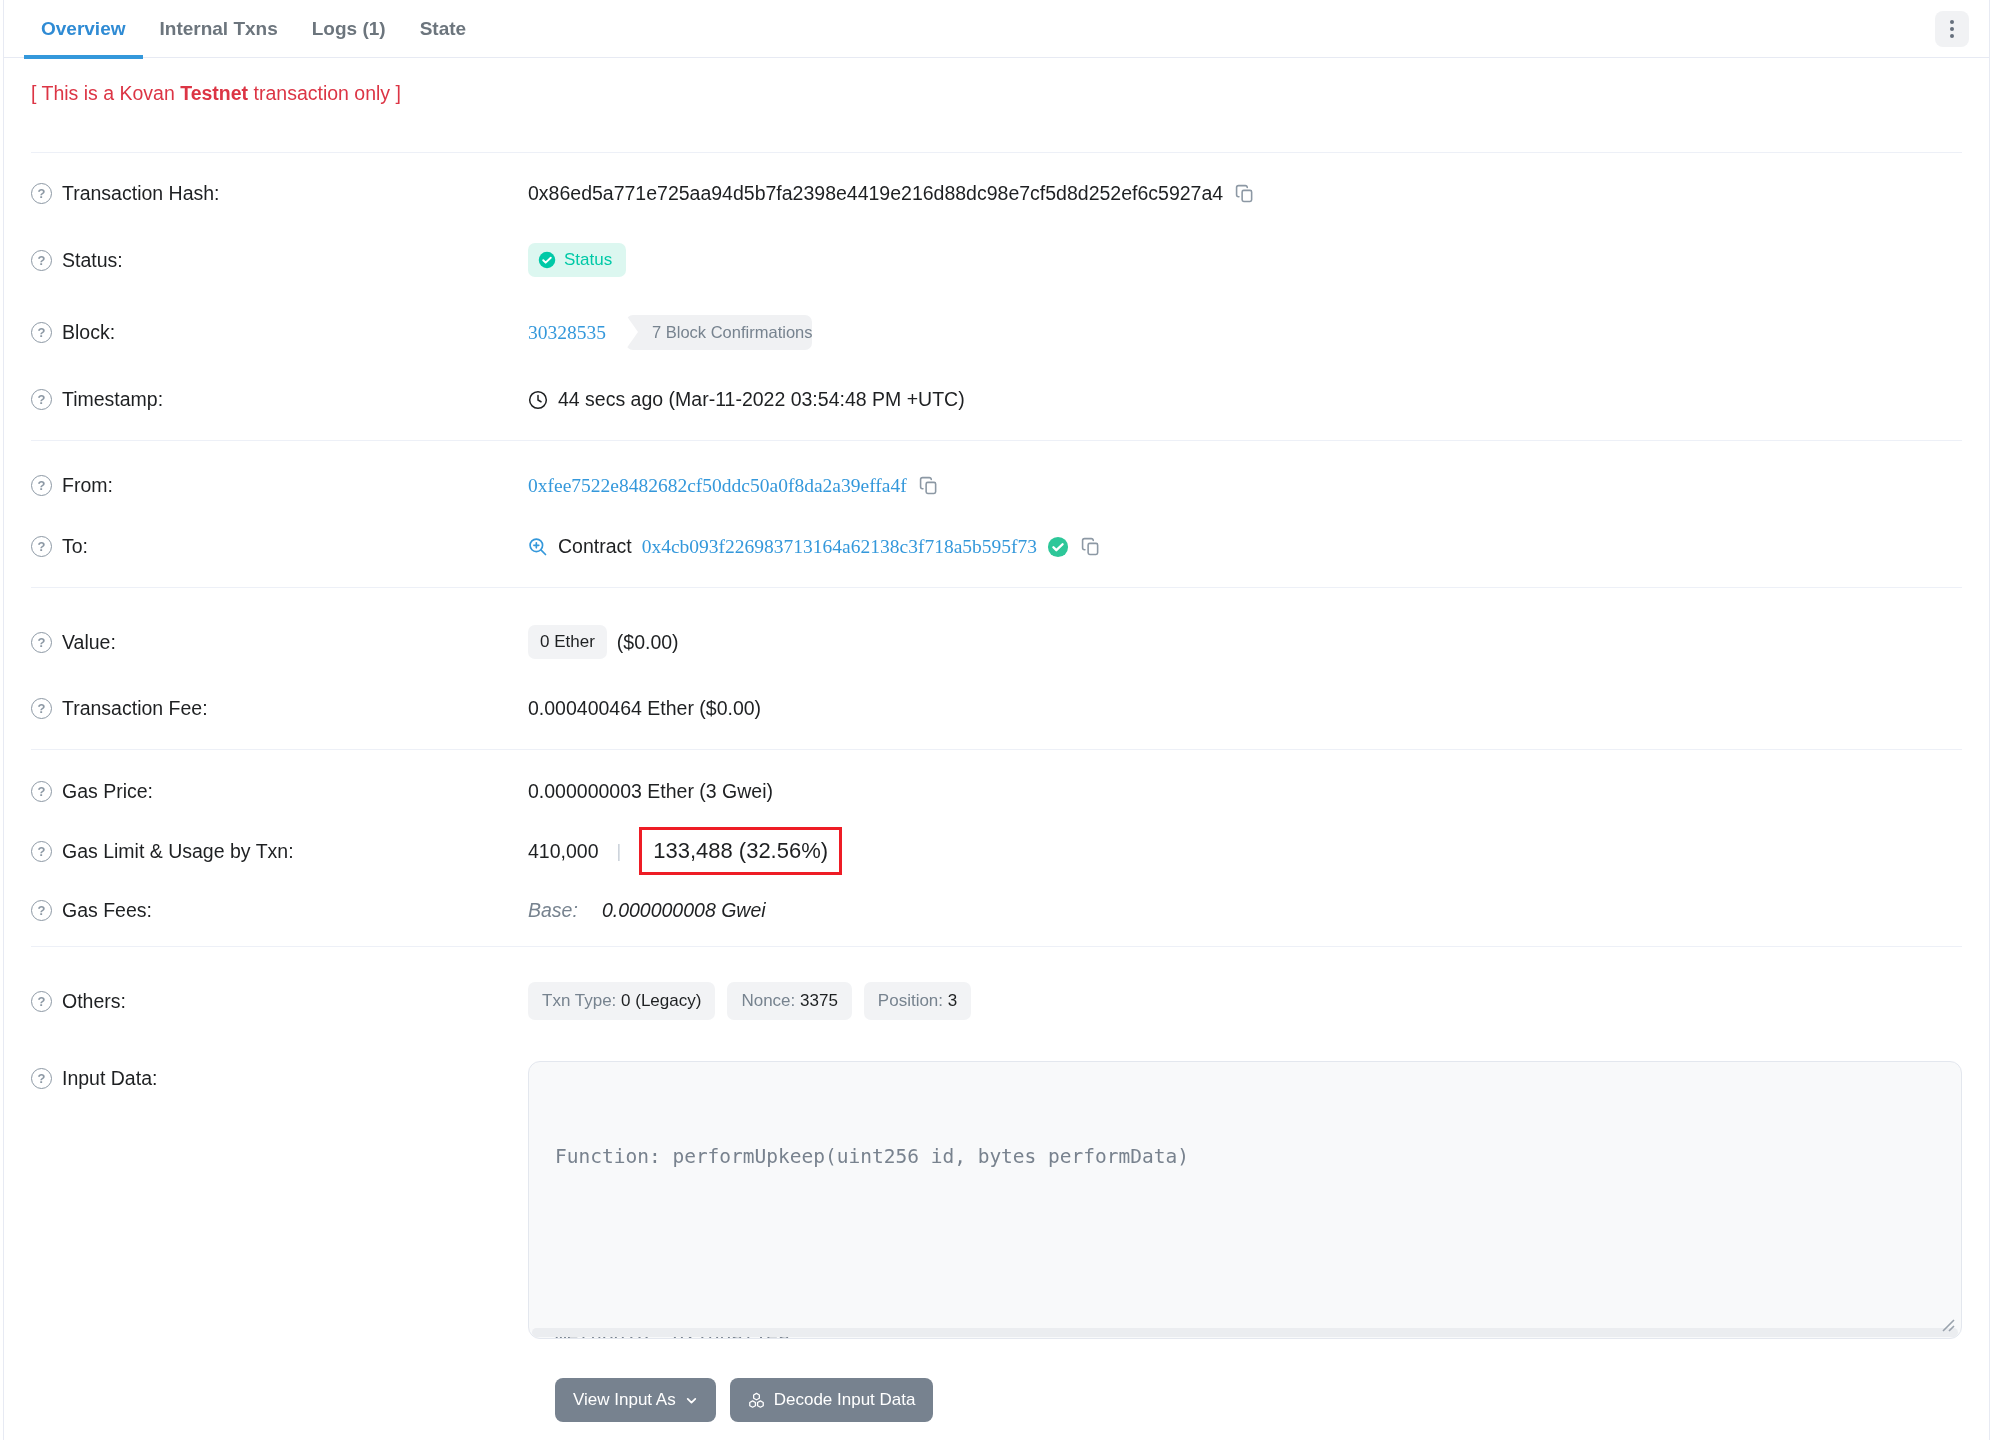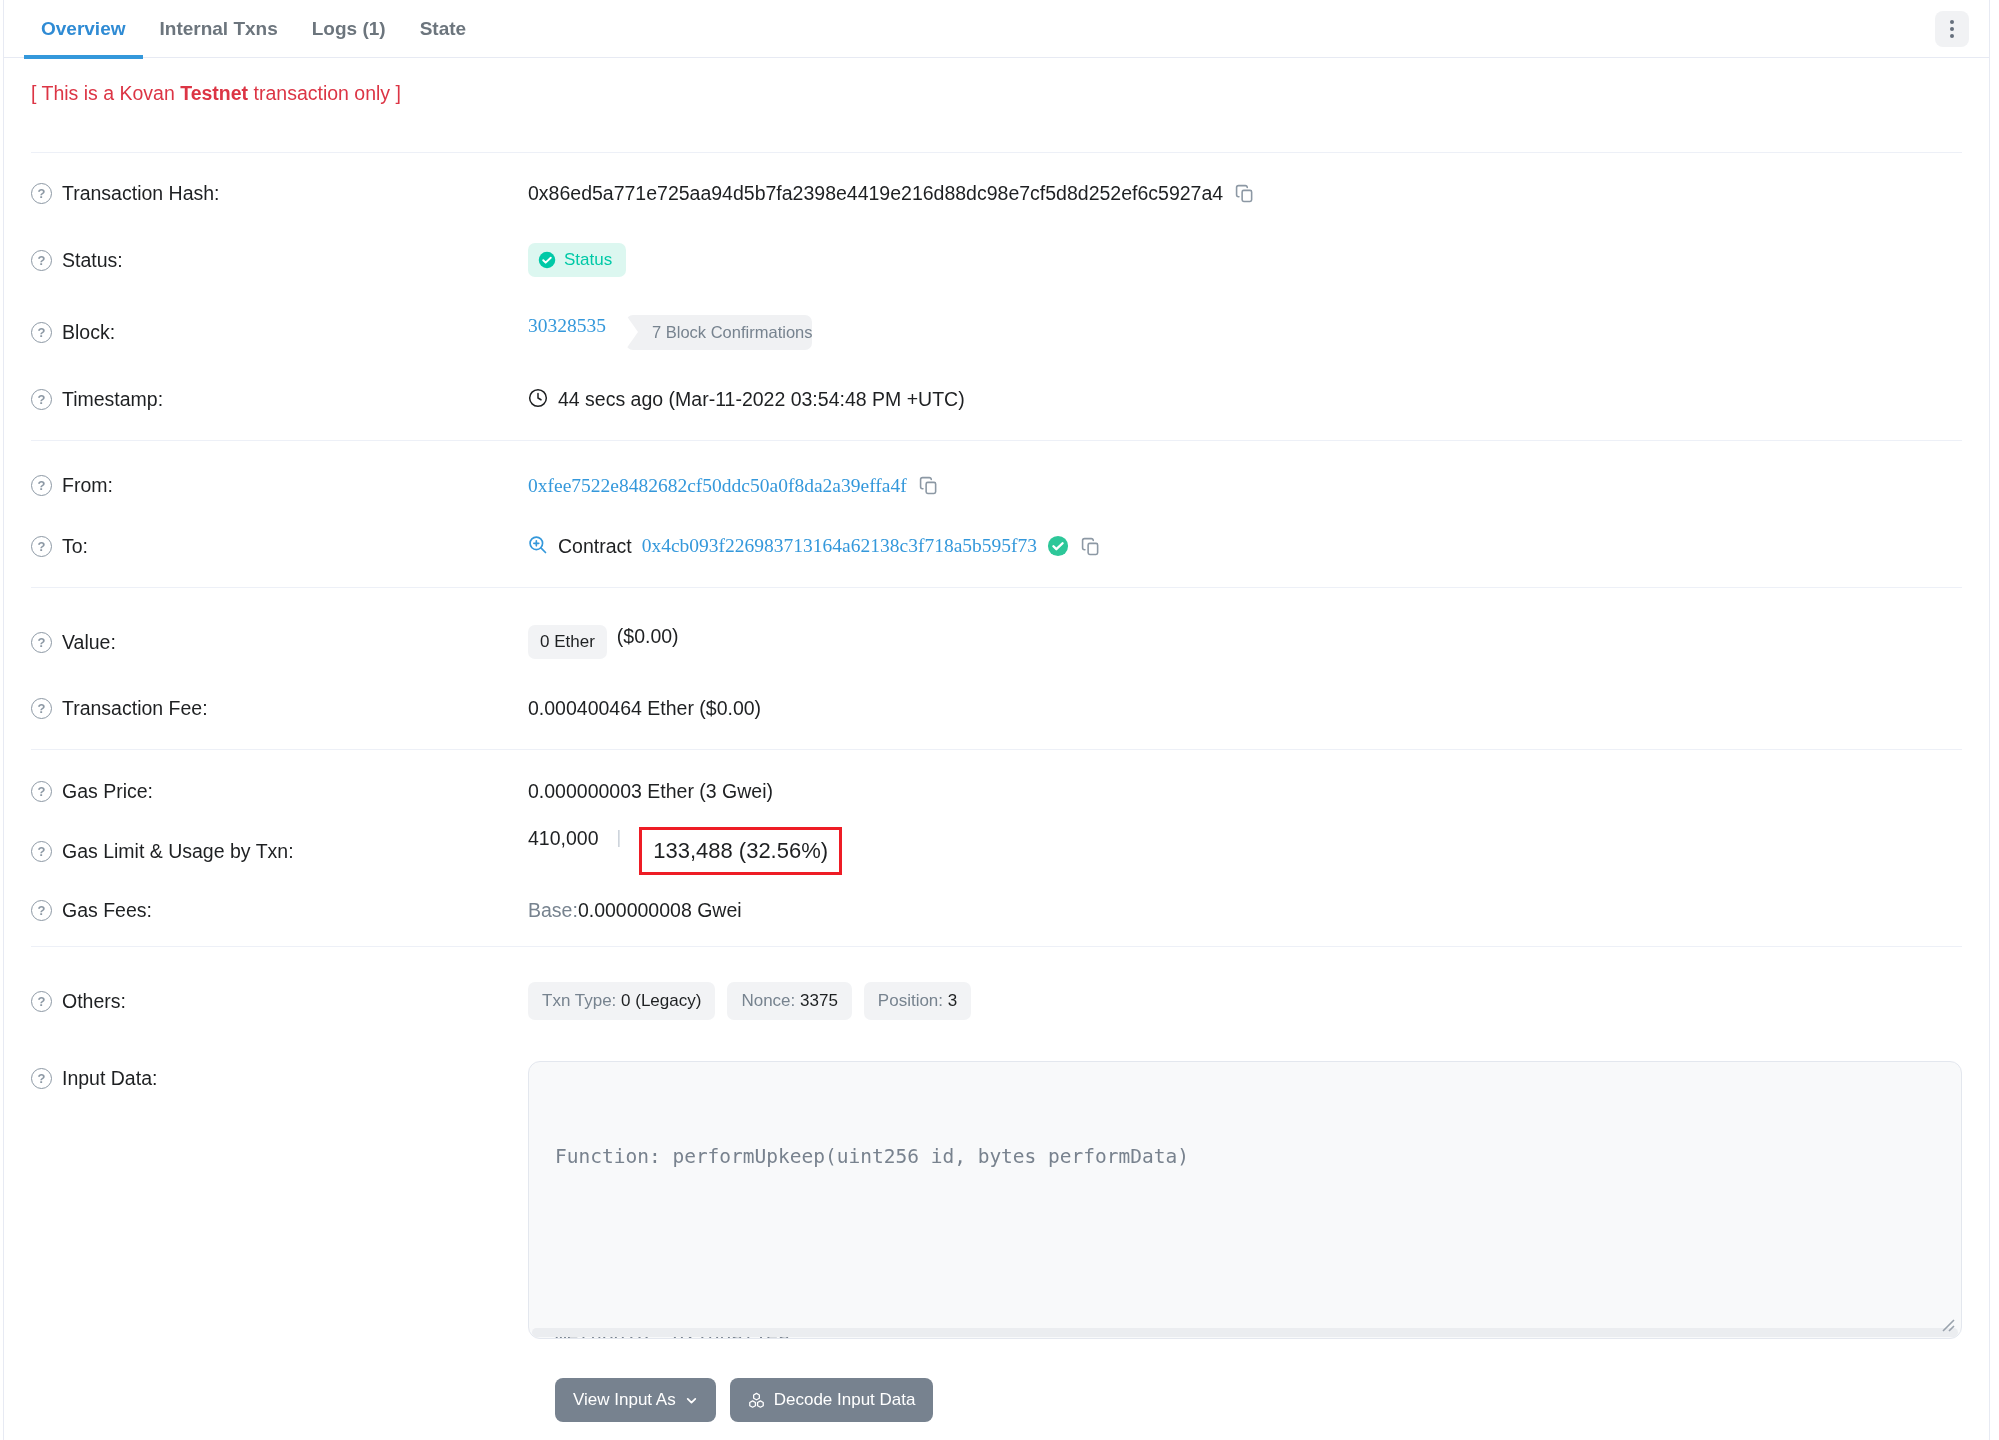--- a/index.html
+++ b/index.html
@@ -23,21 +23,21 @@
   .notice b { font-weight:700; }
   .divider { border-top:1px solid #edf0f7; margin:0 27px; }
   .notice-gap { height:47px; }
 
   
   .section { padding:10px 27px; }
   .row { display:flex; align-items:center; padding:19px 0; }
   .row.top { align-items:flex-start; }
   .row-label { width:497px; flex:none; display:flex; align-items:center; gap:10px; font-size:19.5px; color:#1e2022; }
   .help { width:21px; height:21px; flex:none; border:1.6px solid #8c98a4; border-radius:50%; color:#8c98a4; font-size:13px; font-weight:700; display:flex; align-items:center; justify-content:center; }
-  .row-value { flex:1; display:flex; gap:10px; font-size:19.5px; min-width:0; }
+  .row-value { flex:1; display:flex; align-items:center; gap:10px; font-size:19.5px; min-width:0; }
 
   a.link { color:#3498db; text-decoration:none; cursor:pointer;font-family:Liberation Serif, serif; }
   .icon-btn { background:none; border:none; cursor:pointer; display:flex; align-items:center; padding:0 2px; }
 
   .badge-success { display:inline-flex; align-items:center; gap:8px; background:#dcf7f0; color:#00c9a7; font-size:17px; font-weight:400; padding:7px 14px 7px 10px; border-radius:7px; }
   .conf-badge { position:relative; background:#f0f1f3; color:#77838f; font-size:16.5px; padding:8px 0 8px 26px; border-radius:7px; margin-left:10px; }
   .conf-badge::before { content:""; position:absolute; left:0; top:0; border-top:17px solid transparent; border-bottom:17px solid transparent; border-left:12px solid #fff; }
 
   .pill { background:#f2f3f5; border-radius:7px; padding:7px 12px; font-size:17px; color:#1e2022; }
   .pill .plabel { color:#77838f; }
@@ -226,21 +226,21 @@
         <span class="red-box">
           <span>133,488 (32.56%)</span>
         </span>
       </div>
     </div>
     <div class="row" style="padding:14px 0;">
       <div class="row-label">
         <span class="help">?</span>
         <span>Gas Fees:</span>
       </div>
-      <div class="row-value" style="gap:0;">
+      <div class="row-value" style="gap:24px;font-style:italic;">
         <span class="gray-label">Base:</span>
         <span>0.000000008 Gwei</span>
       </div>
     </div>
   </div>
   <div class="divider"></div>
 
   <div class="section" style="padding-top:16px;">
     <div class="row">
       <div class="row-label">

